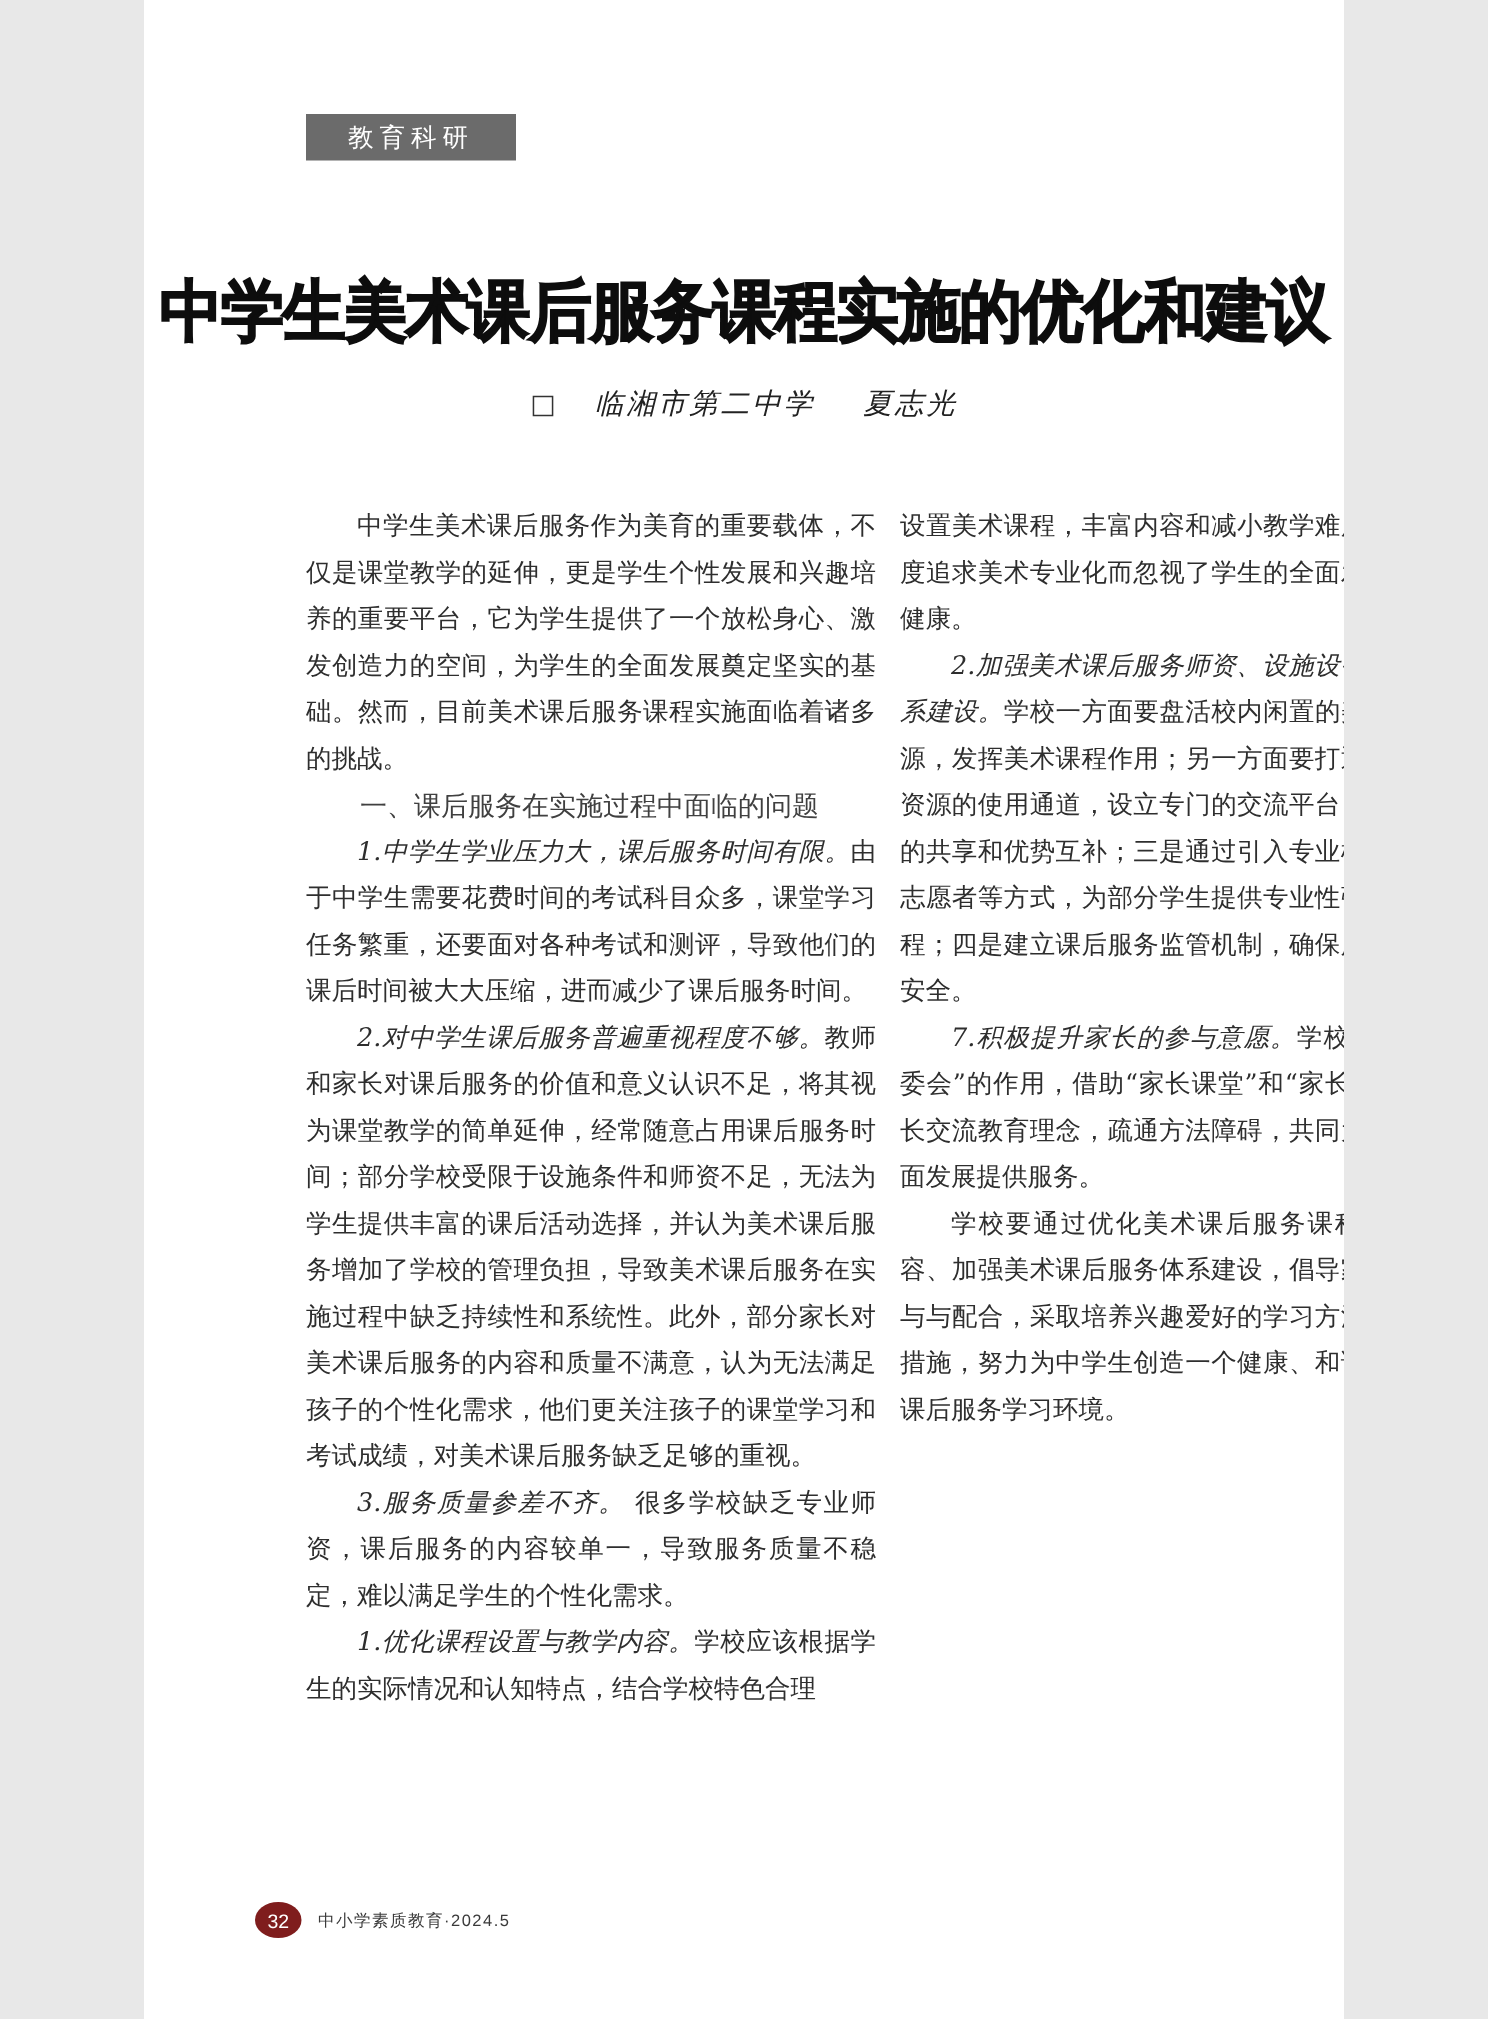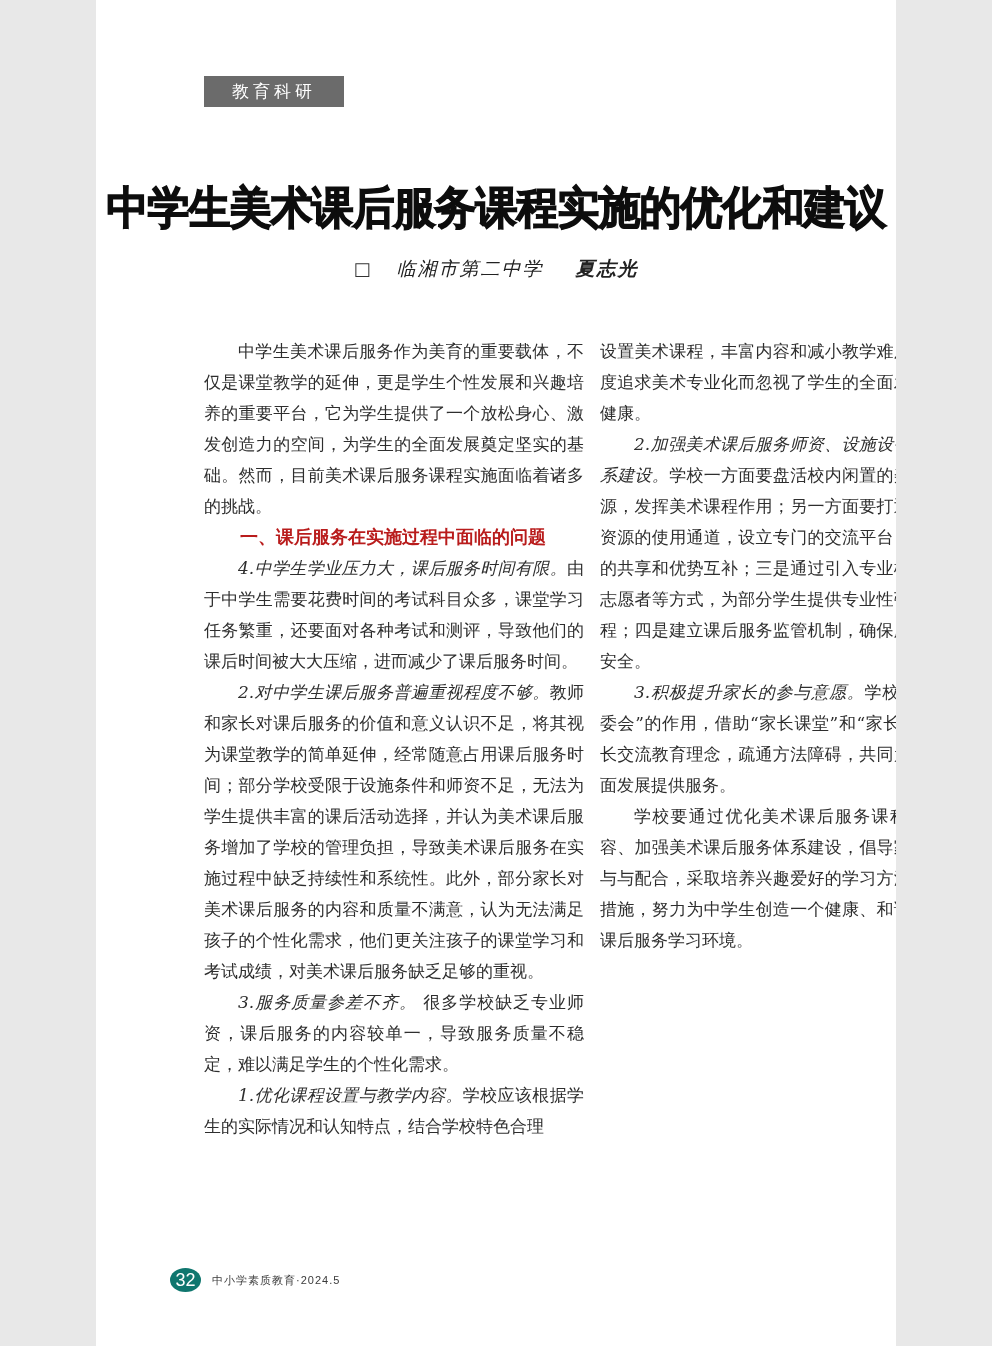--- a/index.html
+++ b/index.html
@@ -29,49 +29,49 @@
     -webkit-text-stroke:1.2px #0d0d0d;
     transform:scaleY(1.06);
   }
   .byline{
     position:absolute;top:256px;left:0;width:100%;
     text-align:center;font-size:19px;color:#222;
     font-style:italic;
   }
   .byline .marker{font-style:normal;margin-right:20px;color:#333;font-size:18px;}
   .byline .affil{margin-right:26px;letter-spacing:2px;font-family:Liberation Serif, serif;}
-  .byline .author{font-weight:bold;letter-spacing:2px;}
+  .byline .author{font-weight:normal;letter-spacing:2px;}
   .columns{
     position:absolute;top:336px;left:108px;
     width:776px;display:flex;gap:16px;
   }
   .column{width:380px;}
   .para{
     margin:0;font-size:17px;line-height:31px;
     text-align:justify;text-justify:inter-ideograph;
     color:#2e2e2e;
   }
   .para.indent{text-indent:2em;}
   .heading{
     font-family:"Liberation Sans","DejaVu Sans",sans-serif;
-    font-weight:bold;font-size:18px;line-height:31px;
-    text-indent:2em;color:#b91c1c;
+    font-weight:normal;font-size:18px;line-height:31px;
+    text-indent:2em;color:#404040;
     text-align:justify;
   }
   .lead{font-style:italic;font-family:"DejaVu Serif",serif;}
   .footer{
     position:absolute;left:74px;bottom:54px;
     display:flex;align-items:center;gap:11px;
   }
   .page-num{
     min-width:31px;height:24px;border-radius:50%;
-    background:#0f766e;color:#ffffff;
+    background:#7f1d1d;color:#ffffff;
     display:flex;align-items:center;justify-content:center;
     font-family:"Liberation Sans","DejaVu Sans",sans-serif;
-    font-size:18px;
+    font-size:13px;
   }
   .journal{
     font-family:"Liberation Sans","DejaVu Sans",sans-serif;
     font-size:11px;color:#3a3a3a;letter-spacing:1px;
   }
 </style>
 </head>
 <body>
 
 <div class="page">
@@ -85,29 +85,29 @@
   <div class="byline">
     <span class="marker">□</span>
     <span class="affil">临湘市第二中学</span>
     <span class="author">夏志光</span>
   </div>
 
   <div class="columns">
     <div class="column" id="col-left">
         <div class="para indent">中学生美术课后服务作为美育的重要载体，不仅是课堂教学的延伸，更是学生个性发展和兴趣培养的重要平台，它为学生提供了一个放松身心、激发创造力的空间，为学生的全面发展奠定坚实的基础。然而，目前美术课后服务课程实施面临着诸多的挑战。</div>
         <div class="heading">一、课后服务在实施过程中面临的问题</div>
-        <div class="para indent"><span class="lead">4.中学生学业压力大，课后服务时间有限。</span>由于中学生需要花费时间的考试科目众多，课堂学习任务繁重，还要面对各种考试和测评，导致他们的课后时间被大大压缩，进而减少了课后服务时间。</div>
+        <div class="para indent"><span class="lead">1.中学生学业压力大，课后服务时间有限。</span>由于中学生需要花费时间的考试科目众多，课堂学习任务繁重，还要面对各种考试和测评，导致他们的课后时间被大大压缩，进而减少了课后服务时间。</div>
         <div class="para indent"><span class="lead">2.对中学生课后服务普遍重视程度不够。</span>教师和家长对课后服务的价值和意义认识不足，将其视为课堂教学的简单延伸，经常随意占用课后服务时间；部分学校受限于设施条件和师资不足，无法为学生提供丰富的课后活动选择，并认为美术课后服务增加了学校的管理负担，导致美术课后服务在实施过程中缺乏持续性和系统性。此外，部分家长对美术课后服务的内容和质量不满意，认为无法满足孩子的个性化需求，他们更关注孩子的课堂学习和考试成绩，对美术课后服务缺乏足够的重视。</div>
         <div class="para indent"><span class="lead">3.服务质量参差不齐。</span> 很多学校缺乏专业师资，课后服务的内容较单一，导致服务质量不稳定，难以满足学生的个性化需求。</div>
         <div class="para indent"><span class="lead">1.优化课程设置与教学内容。</span>学校应该根据学生的实际情况和认知特点，结合学校特色合理</div>
       </div>
     <div class="column" id="col-right">
         <div class="para">设置美术课程，丰富内容和减小教学难度，避免过度追求美术专业化而忽视了学生的全面发展和身心健康。</div>
         <div class="para indent"><span class="lead">2.加强美术课后服务师资、设施设备等服务体系建设。</span>学校一方面要盘活校内闲置的美术教师资源，发挥美术课程作用；另一方面要打通创新优质资源的使用通道，设立专门的交流平台，实现资源的共享和优势互补；三是通过引入专业机构、招募志愿者等方式，为部分学生提供专业性强的美术课程；四是建立课后服务监管机制，确保服务质量和安全。</div>
-        <div class="para indent"><span class="lead">3.积极提升家长的参与意愿。</span>学校要发挥“家委会”的作用，借助“家长课堂”和“家长学校”与家长交流教育理念，疏通方法障碍，共同为孩子的全面发展提供服务。</div>
+        <div class="para indent"><span class="lead">7.积极提升家长的参与意愿。</span>学校要发挥“家委会”的作用，借助“家长课堂”和“家长学校”与家长交流教育理念，疏通方法障碍，共同为孩子的全面发展提供服务。</div>
         <div class="para indent">学校要通过优化美术课后服务课程与教学内容、加强美术课后服务体系建设，倡导家长积极参与与配合，采取培养兴趣爱好的学习方法与习惯等措施，努力为中学生创造一个健康、和谐、全面的课后服务学习环境。</div>
       </div>
   </div>
 
   <div class="footer">
     <span class="page-num">32</span>
     <span class="journal">中小学素质教育·2024.5</span>
   </div>
 
 </div>

